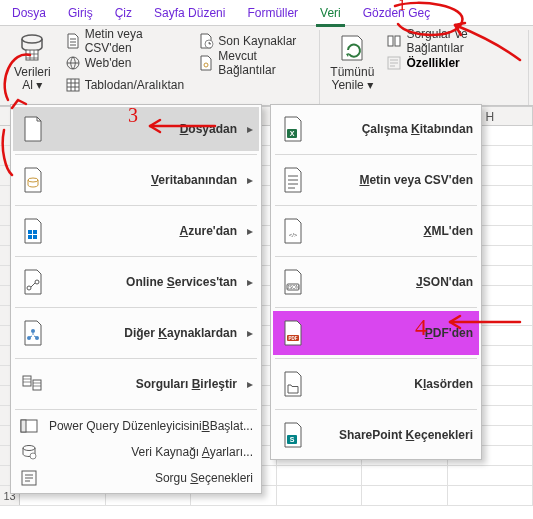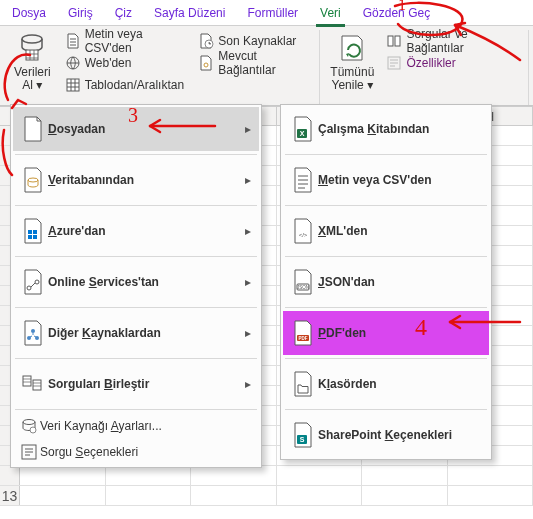--- a/index.html
+++ b/index.html
@@ -59,61 +59,62 @@
   .big-btn .iconbox { width: 32px; height: 32px; margin-bottom: 2px; }
   .small-btn {
     display: flex;
     align-items: center;
     padding: 2px 2px;
     cursor: pointer;
     gap: 4px;
     height: 22px;
   }
   .small-btn .ico { width: 16px; height: 16px; flex: none; }
-  .disabled { color: #701a75; }
+  .disabled { color: #000000; font-weight: bold; }
   .col { display: flex; flex-direction: column; }
   
   .menu {
     position: absolute;
     background: #fcfcfc;
     border: 1px solid #bfbfbf;
     box-shadow: 4px 4px 6px rgba(0,0,0,0.2);
     padding: 2px;
     z-index: 10;
   }
   .menu1 { left: 10px; top: 104px; width: 252px; }
   .menu-item {
     display: flex;
     align-items: center;
     padding: 0 6px;
     cursor: pointer;
     height: 44px;
-    gap: 1px;
+    gap: 8px;
+    text-align: right;
   }
   .menu-item.compact { height: 26px; }
   .menu-item .mico { width: 28px; height: 28px; flex: none; display:flex; align-items:center; justify-content:center; }
   .menu-item.compact .mico { width: 20px; height: 20px; }
   .menu-item .lbl { flex: 1; font-weight: 700; }
   .menu-item.compact .lbl { font-weight: 400; }
   .menu-item .chev { width: 8px; color: #555; }
   .menu-item.hover { background: #d8d8d8; }
   .menu-item.highlight { background: #d946ef; }
   .sep { height: 1px; background: #d8d8d8; margin: 3px 2px; }
-  .menu2 { left: 280px; top: 104px; width: 212px; }
+  .menu2 { left: 270px; top: 104px; width: 212px; }
   
   .sheet {
     position: absolute;
     left: 0; top: 106px; right: 0; bottom: 0;
     z-index: 0;
   }
   .colhdrs { display:flex; height:20px; border-top:1px solid #ccc; border-bottom:1px solid #ccc; background:#f3f2f1; padding-left:20px;}
   .colhdr { flex:1; text-align:center; border-right:1px solid #ccc; line-height:20px; color:#555;}
   .rows { }
   .row { display:flex; height:20px; border-bottom:1px solid #e0e0e0;}
-  .rowhdr { width:20px; text-align:center; background:#f3f2f1; border-right:1px solid #ccc; color:#555; line-height:20px; font-size:14px;}
+  .rowhdr { width:20px; text-align:center; background:#f3f2f1; border-right:1px solid #ccc; color:#555; line-height:20px; font-size:11px;}
   .cell { flex:1; border-right:1px solid #e0e0e0;}
   .undr { text-decoration: underline; text-decoration-color: inherit; }
   
   .anno { position:absolute; inset:0; pointer-events:none; z-index:50; }
 </style>
 </head>
 <body>
 
 <div class="tabs">
   <div class="tab">Dosya</div>
@@ -467,20 +468,29 @@
           <path d="M4 9h8M4 12h8M14 13h8M14 16h8" stroke="#5b5b5b" stroke-width="0.7"></path>
         </svg>
       </span>
     <span class="lbl"><span>Sorguları </span><span class="undr">B</span><span>irleştir</span></span>
     <span class="chev">▸</span>
   </div>
   <div class="sep"></div>
   <div class="menu-item compact">
     <span class="mico">
         <svg viewBox="0 0 20 20" width="20" height="20">
+          <rect x="2" y="4" width="16" height="12" fill="#fff" stroke="#5b5b5b"></rect>
+          <rect x="2" y="4" width="5" height="12" fill="#e8e8e8" stroke="#5b5b5b"></rect>
+        </svg>
+      </span>
+    <span class="lbl"><span>Power Query Düzenleyicisini</span><span class="undr">B</span><span>Başlat...</span></span>
+  </div>
+  <div class="menu-item compact">
+    <span class="mico">
+        <svg viewBox="0 0 20 20" width="20" height="20">
           <ellipse cx="10" cy="6" rx="6" ry="2.5" fill="none" stroke="#5b5b5b"></ellipse>
           <path d="M4 6v6c0 1.4 2.7 2.5 6 2.5s6-1.1 6-2.5V6" fill="none" stroke="#5b5b5b"></path>
           <circle cx="14" cy="14" r="3" fill="#fff" stroke="#888"></circle>
         </svg>
       </span>
     <span class="lbl"><span>Veri Kaynağı </span><span class="undr">A</span><span>yarları...</span></span>
   </div>
   <div class="menu-item compact">
     <span class="mico">
         <svg viewBox="0 0 20 20" width="20" height="20">

